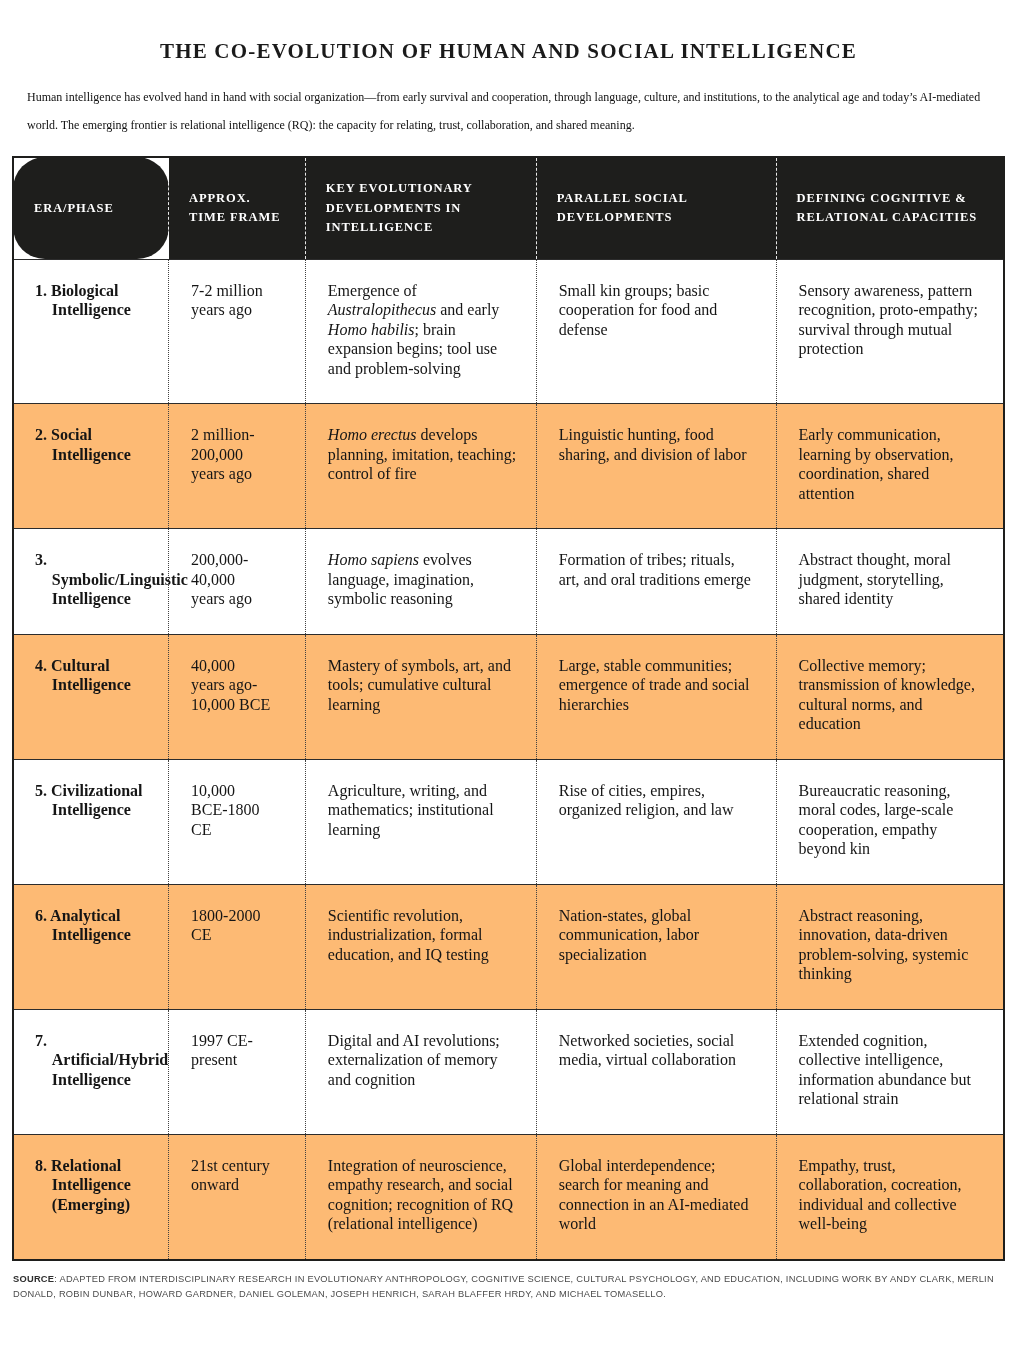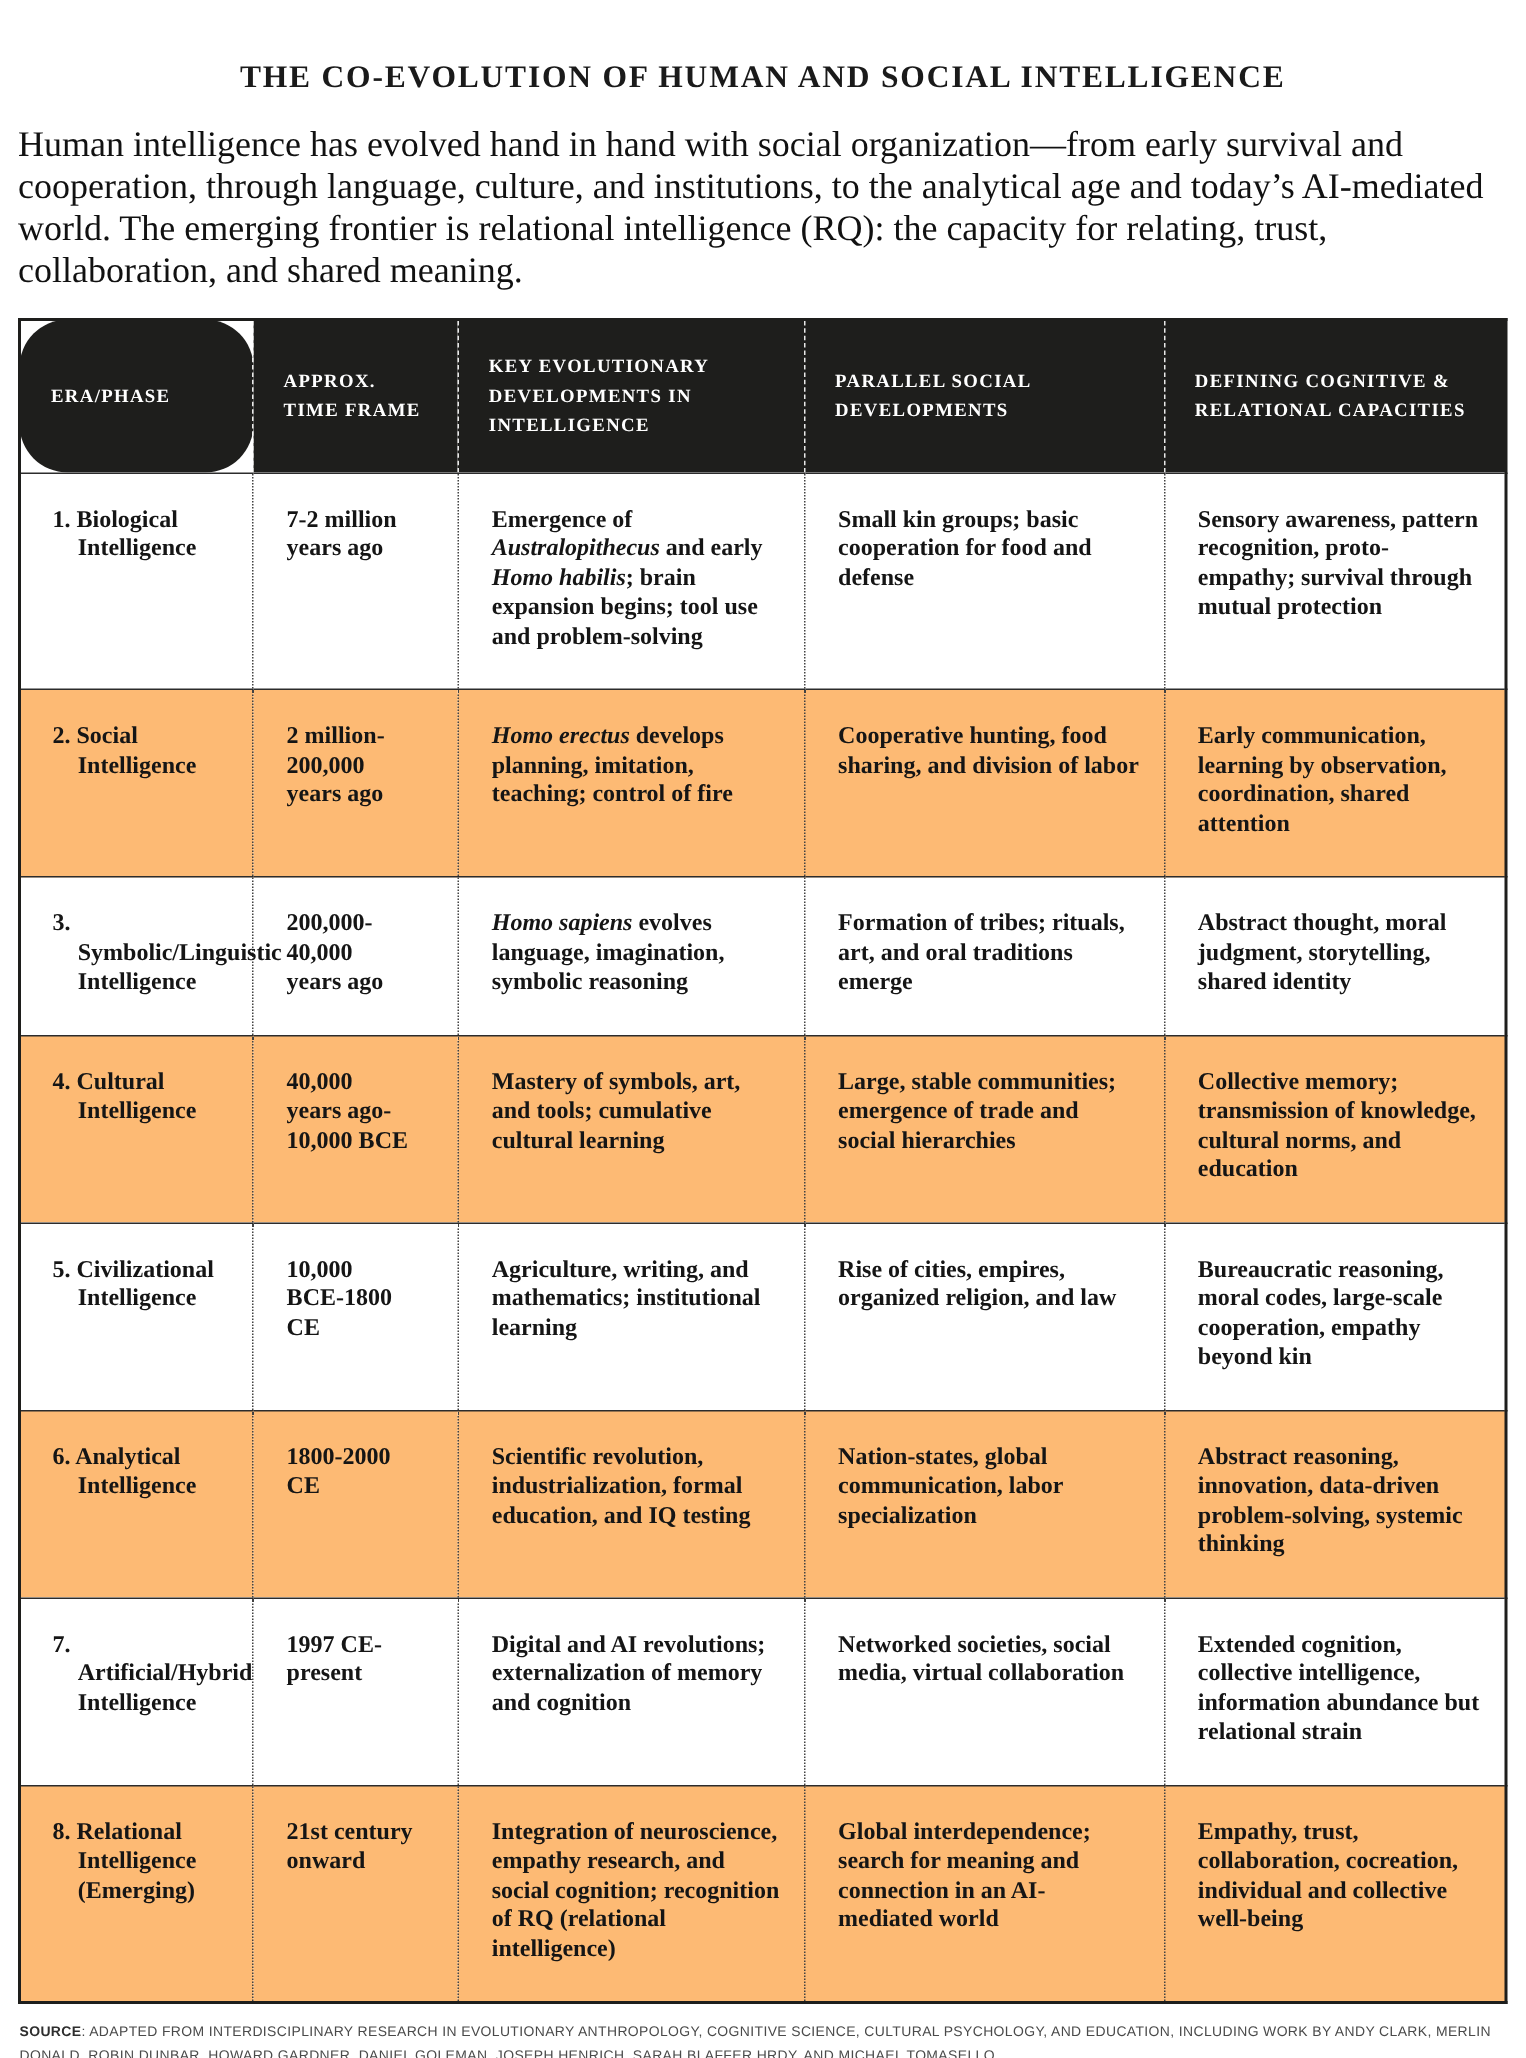--- a/index.html
+++ b/index.html
@@ -17,23 +17,23 @@
   }
   .page-title {
     text-align: center;
     font-size: 21px;
     font-weight: bold;
     letter-spacing: 1.2px;
     margin: 12px 0 19px 0;
     color: #1a1a1a;
   }
   .intro {
-    font-size: 24px;
+    font-size: 12px;
     line-height: 28px;
-    margin: 0 0 17px 0;
+    margin: 0 0 17px 15px;
     color: #111;
   }
   table.coevo {
     width: 993px;
     border-collapse: collapse;
     table-layout: fixed;
     border: 2px solid #1e1e1c;
   }
   col.c1 { width: 15.7%; }
   col.c2 { width: 13.8%; }
@@ -56,21 +56,20 @@
   }
   thead th:first-child { border-left: none; border-radius: 32px; }
   tbody td {
     vertical-align: top;
     font-size: 16px;
     line-height: 19.5px;
     padding: 21px 16px 25px 22px;
     border-top: 1.5px solid #2c2c2c;
     border-left: 1px dotted #424242;
     background: #ffffff;
-    font-weight: bold;
   }
   tbody td:first-child {
     border-left: none;
     font-weight: bold;
     padding: 21px 4px 25px 21px;
   }
   tbody tr.alt td { background: #fdba74; }
   .era-text {
     display: block;
     padding-left: 1.05em;
@@ -125,21 +124,21 @@
           <td>Sensory awareness, pattern recognition, proto-empathy; survival through mutual protection</td>
         </tr>
         <tr class="alt">
           <td>
             <span class="era-text">2. Social Intelligence</span>
           </td>
           <td class="time-cell">2 million-
 200,000
 years ago</td>
           <td><i>Homo erectus</i><span> develops planning, imitation, teaching; control of fire</span></td>
-          <td>Cooperative hunting, food sharing, and division of labor</td>
+          <td>Linguistic hunting, food sharing, and division of labor</td>
           <td>Early communication, learning by observation, coordination, shared attention</td>
         </tr>
         <tr>
           <td>
             <span class="era-text">3. Symbolic/Linguistic Intelligence</span>
           </td>
           <td class="time-cell">200,000-
 40,000
 years ago</td>
           <td><i>Homo sapiens</i><span> evolves language, imagination, symbolic reasoning</span></td>

